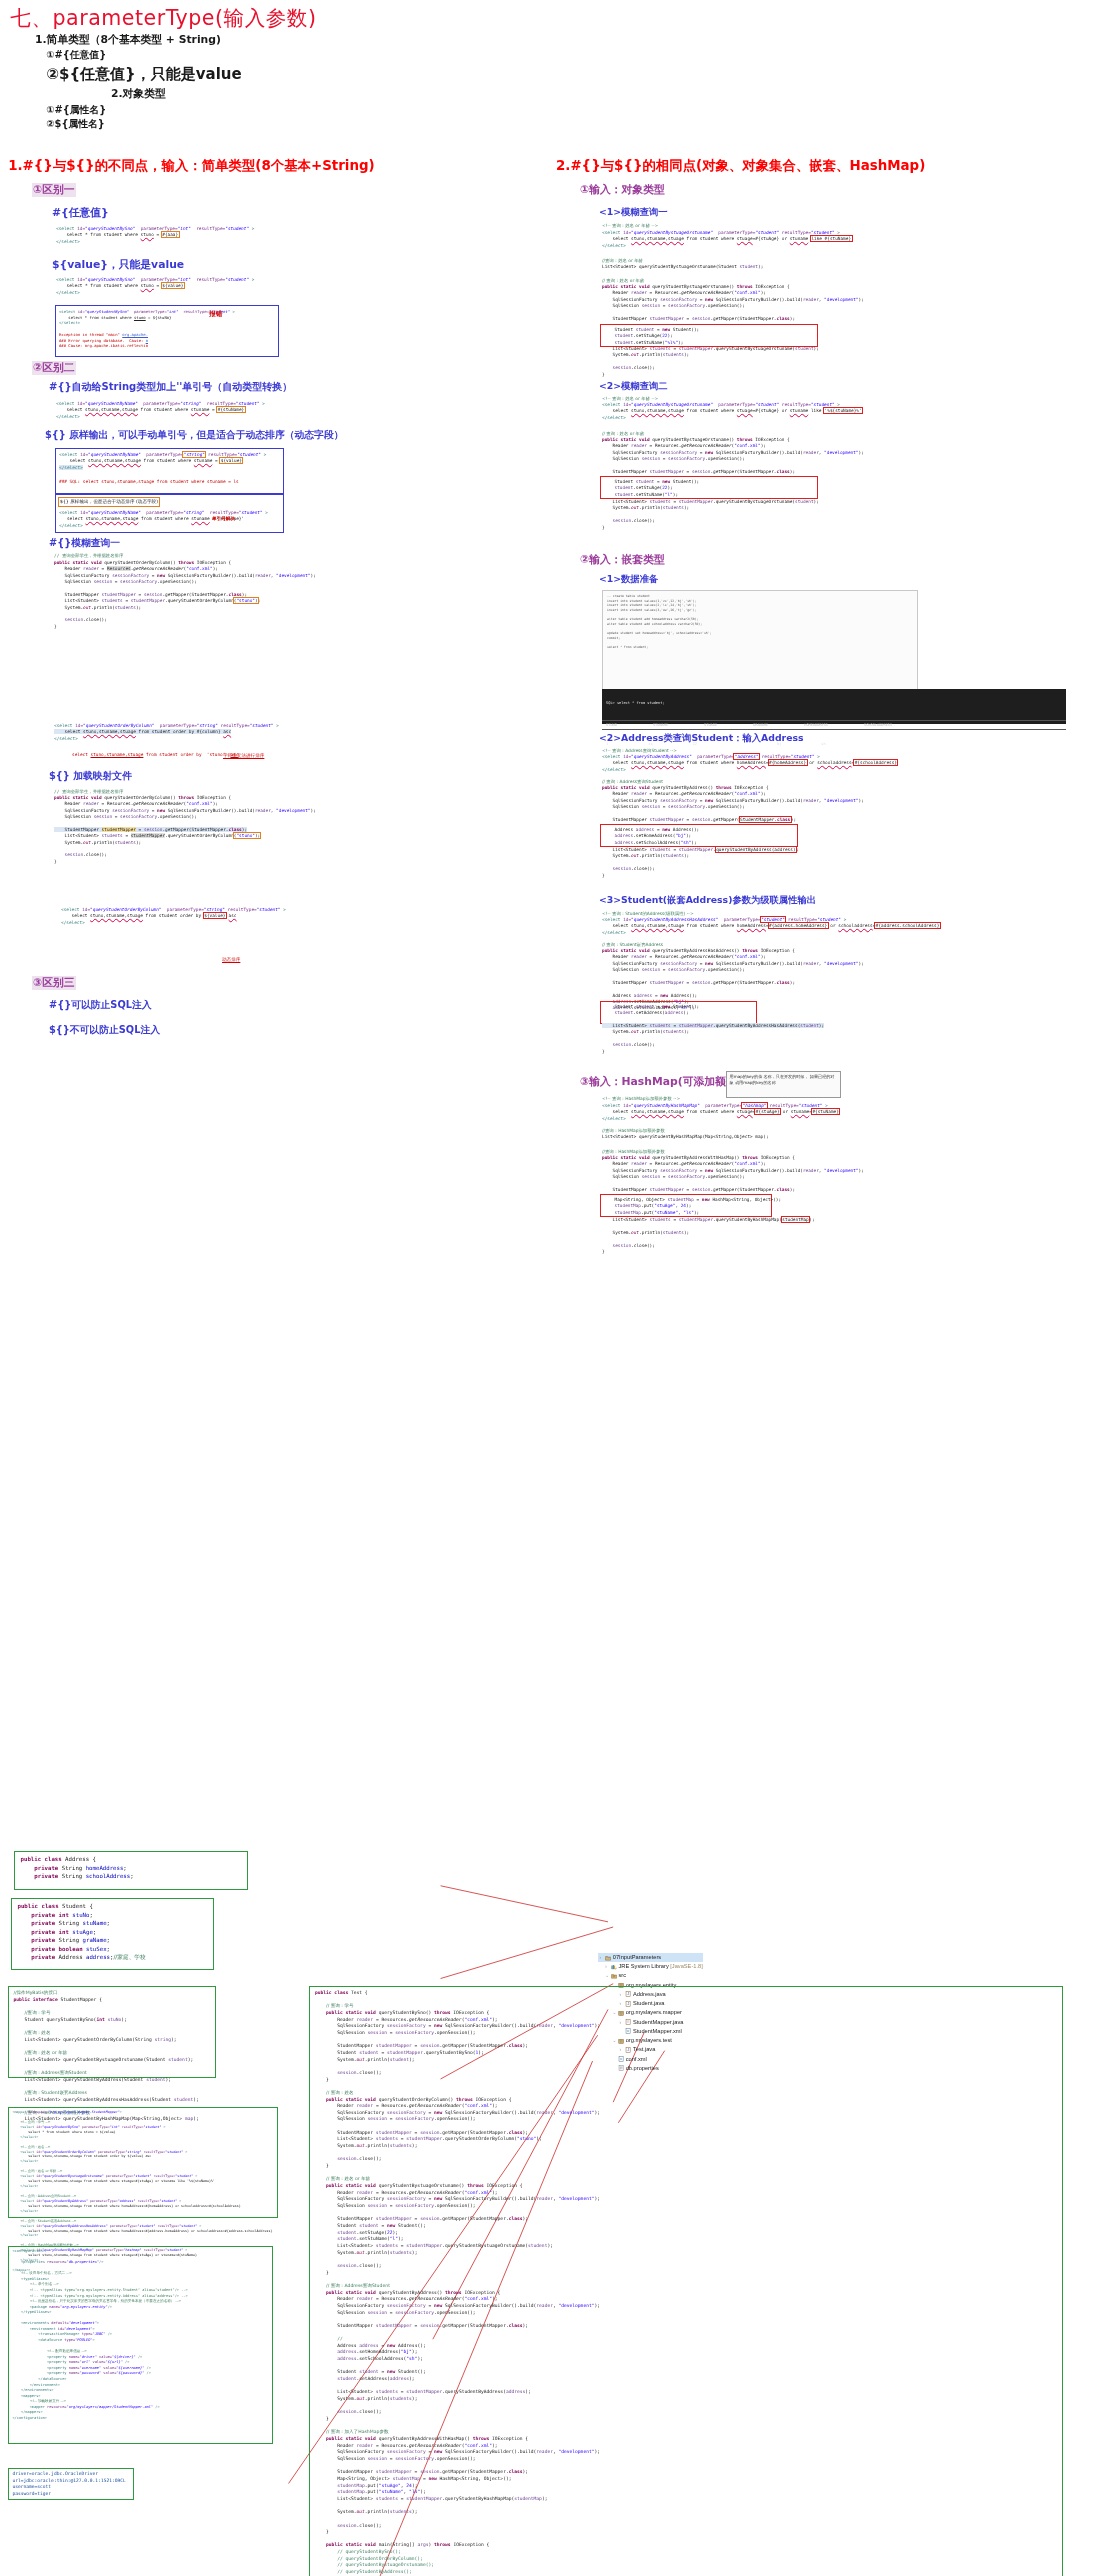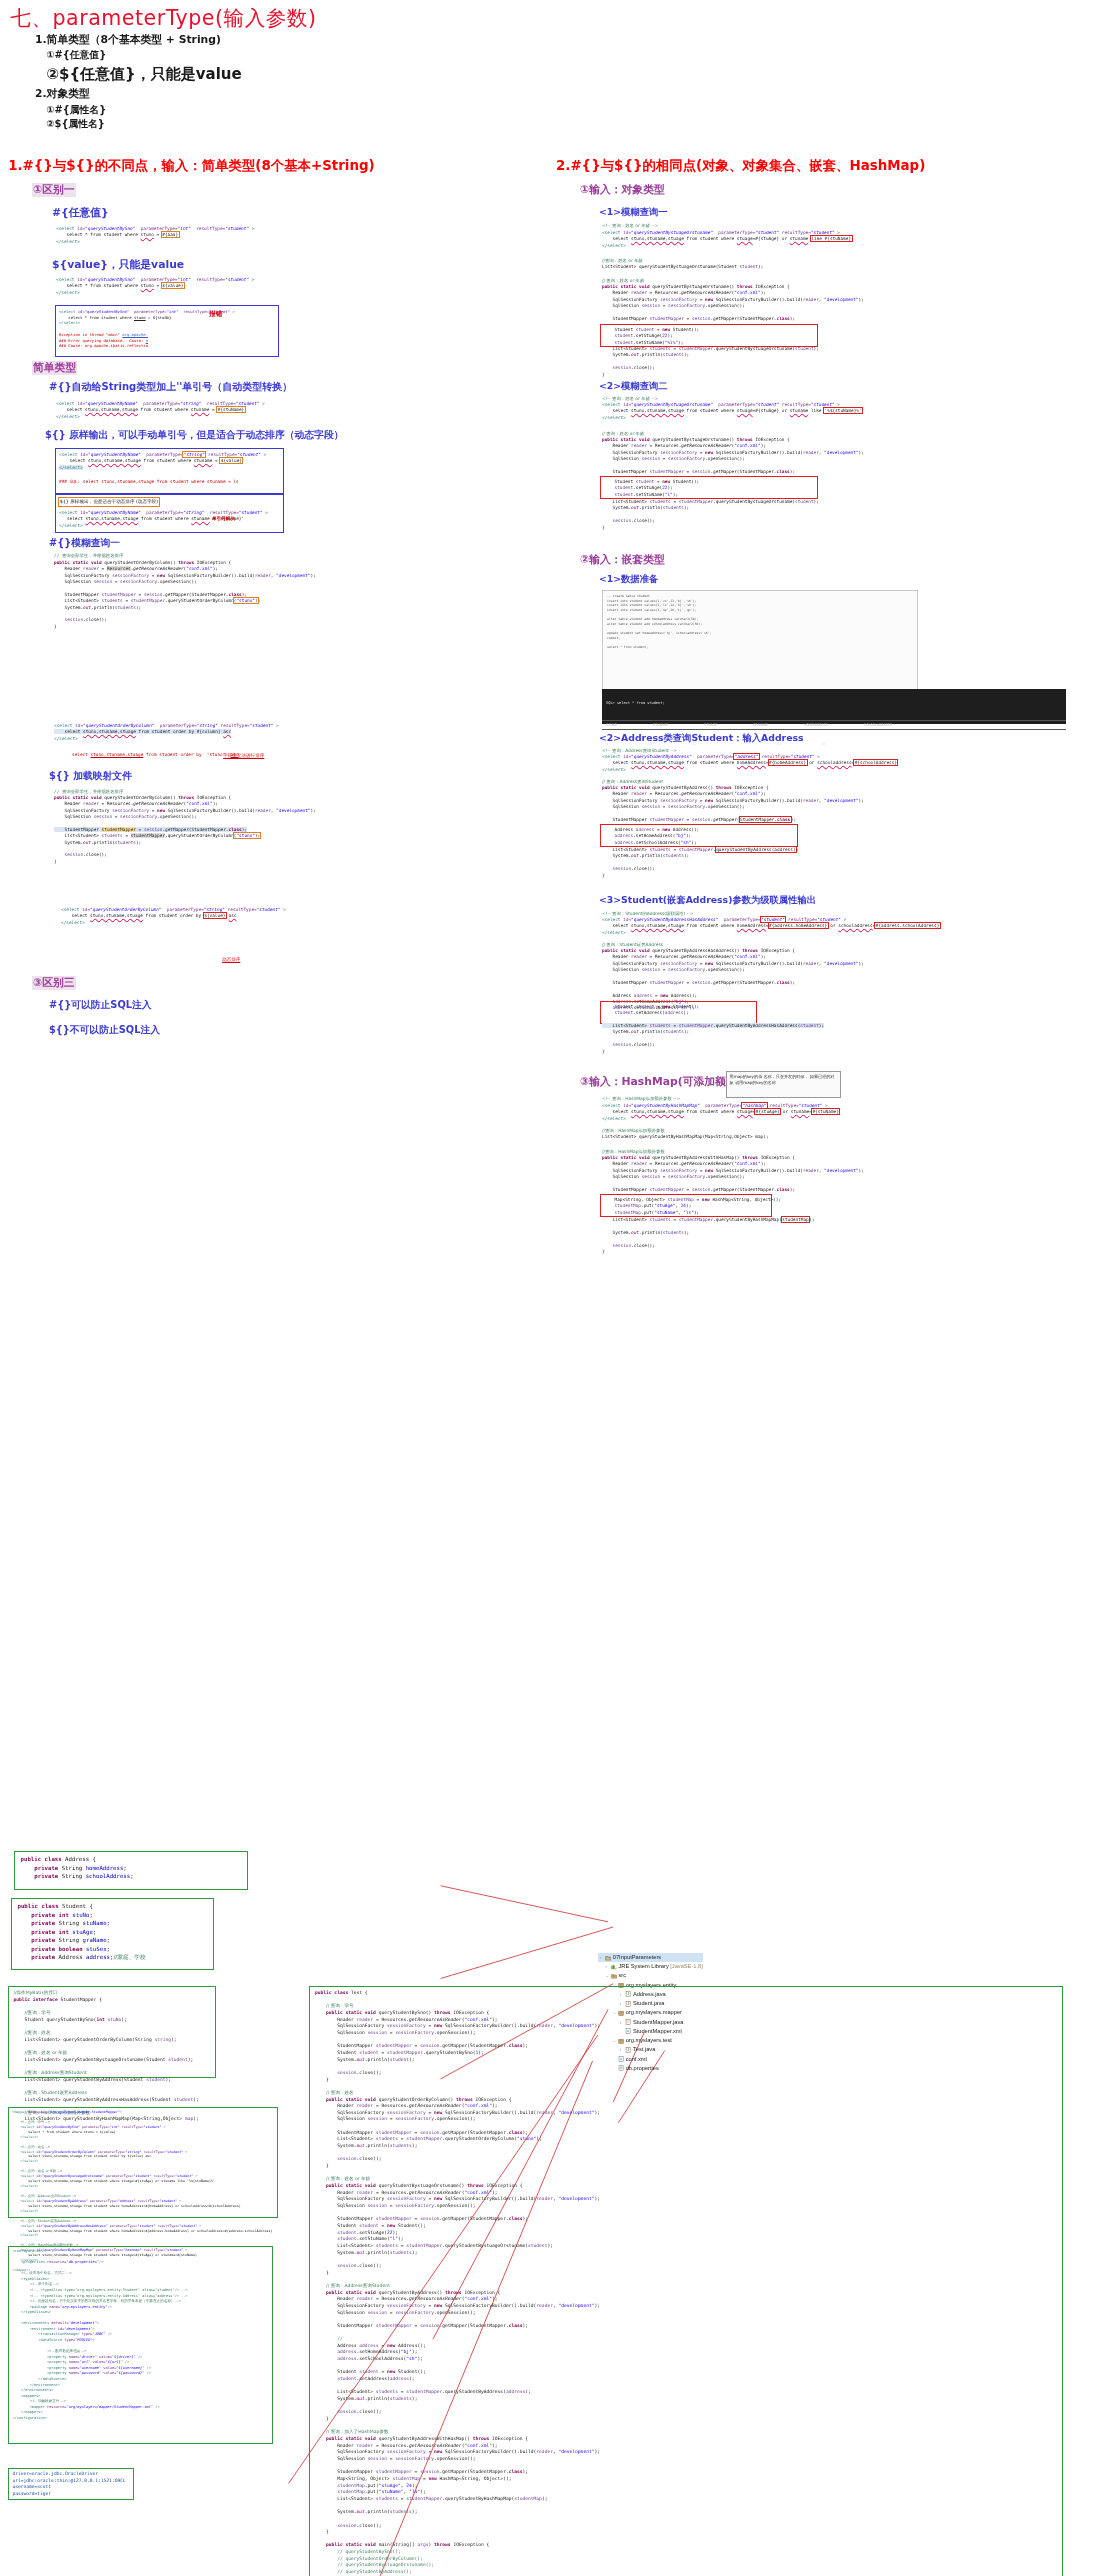--- a/index.html
+++ b/index.html
@@ -51,21 +51,21 @@
 </head>
 <body>
 
 <div class="abs" style="left:10.3px;top:4.1px;">
   <div class="h-title cn">七、parameterType(输入参数)</div>
 </div>
 <div class="abs" style="left:35px;top:32px;line-height:1.52;">
   <div class="h-l1 cn" style="font-size:10.8px;">1.简单类型（8个基本类型 + String)</div>
   <div class="h-l1 cn" style="font-size:9.8px;margin-left:11.3px;">①#{任意值}</div>
   <div class="h-l1 cn" style="font-size:15px;margin-left:11.3px;">②${任意值}，只能是value</div>
-  <div class="h-l1 cn" style="font-size:10.8px;">2.对象类型</div>
+  <div class="h-l1 cn" style="font-size:10.8px;text-align:center;">2.对象类型</div>
   <div class="h-l1 cn" style="font-size:9.8px;margin-left:11.3px;">①#{属性名}</div>
   <div class="h-l1 cn" style="font-size:9.8px;margin-left:11.3px;">②${属性名}</div>
 </div>
 
 <div class="abs h-sec cn" style="left:8.2px;top:157px;">1.#{}与${}的不同点，输入：简单类型(8个基本+String)</div>
 
 <div class="abs h-purple cn" style="left:32px;top:183px;background:#efe2ef;padding:0 1px;">①区别一</div>
 <div class="abs h-blue cn" style="left:52px;top:206px;">#{任意值}</div>
 
 <div class="abs code" style="left:56px;top:226px;"><span class="tag">&lt;select</span> <span class="attr">id=</span><span class="str">"queryStudentBySno"</span>  <span class="attr">parameterType=</span><span class="str">"int"</span>  <span class="attr">resultType=</span><span class="str">"student"</span> <span class="tag">&gt;</span>
@@ -80,21 +80,21 @@
 
 <div class="abs box-blue" style="left:55px;top:305px;width:222px;height:50px;"></div>
 <div class="abs code" style="left:59px;top:309px;font-size:3.9px;"><span class="tag">&lt;select</span> <span class="attr">id=</span><span class="str">"queryStudentBySno"</span>  <span class="attr">parameterType=</span><span class="str">"int"</span>  <span class="attr">resultType=</span><span class="str">"student"</span> <span class="tag">&gt;</span>
     select * from student where <span style="text-decoration:underline">stuno</span> = ${stuNo}
 <span class="tag">&lt;/select&gt;</span></div>
 <div class="abs redtext cn" style="left:209px;top:310px;font-size:6.7px;">报错</div>
 <div class="abs code err" style="left:59px;top:332px;font-size:3.9px;">Exception in thread "main" <span style="text-decoration:underline;color:#3a5fcd;">org.apache.</span>
 ### Error querying database.  Cause: <span style="text-decoration:underline;color:#3a5fcd;">o</span>
 ### Cause: org.apache.ibatis.reflectio</div>
 
-<div class="abs h-purple cn" style="left:32px;top:361px;background:#efe2ef;padding:0 1px;">简单类型</div>
+<div class="abs h-purple cn" style="left:32px;top:361px;background:#efe2ef;padding:0 1px;">②区别二</div>
 <div class="abs h-blue cn" style="left:49px;top:380px;font-size:10px;">#{}自动给String类型加上''单引号（自动类型转换）</div>
 
 <div class="abs code" style="left:56px;top:401px;"><span class="tag">&lt;select</span> <span class="attr">id=</span><span class="str">"queryStudentByName"</span>  <span class="attr">parameterType=</span><span class="str">"string"</span>  <span class="attr">resultType=</span><span class="str">"student"</span> <span class="tag">&gt;</span>
     select <span style="text-decoration:underline wavy #d04">stuno,stuname,stuage</span> from student where <span style="text-decoration:underline wavy #d04">stuname</span> = <span class="hl-orange" style="padding:0 0.5px;">#{stuName}</span>
 <span class="tag">&lt;/select&gt;</span></div>
 
 <div class="abs h-blue cn" style="left:45px;top:429px;font-size:9.8px;">${} 原样输出，可以手动单引号，但是适合于动态排序（动态字段）</div>
 
 <div class="abs box-blue" style="left:55px;top:448px;width:227px;height:44px;"></div>
 <div class="abs code" style="left:59px;top:452px;"><span class="tag">&lt;select</span> <span class="attr">id=</span><span class="str">"queryStudentByName"</span>  <span class="attr">parameterType=</span><span class="hl-orange str" style="padding:0 0.5px;">"string"</span> <span class="attr">resultType=</span><span class="str">"student"</span> <span class="tag">&gt;</span>

